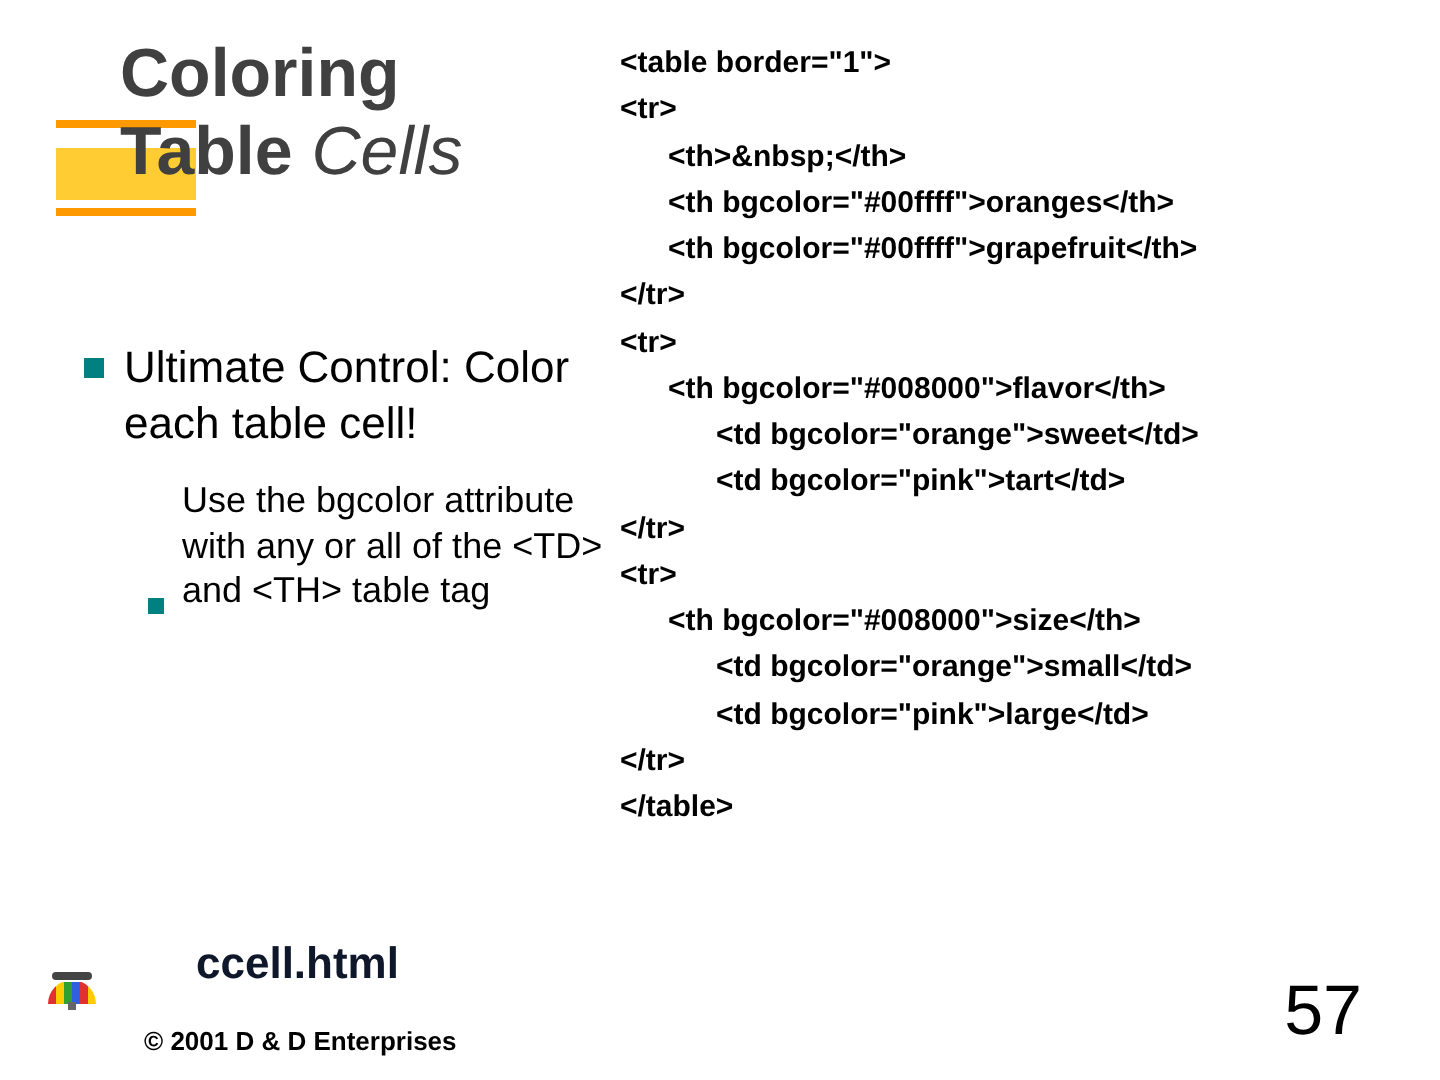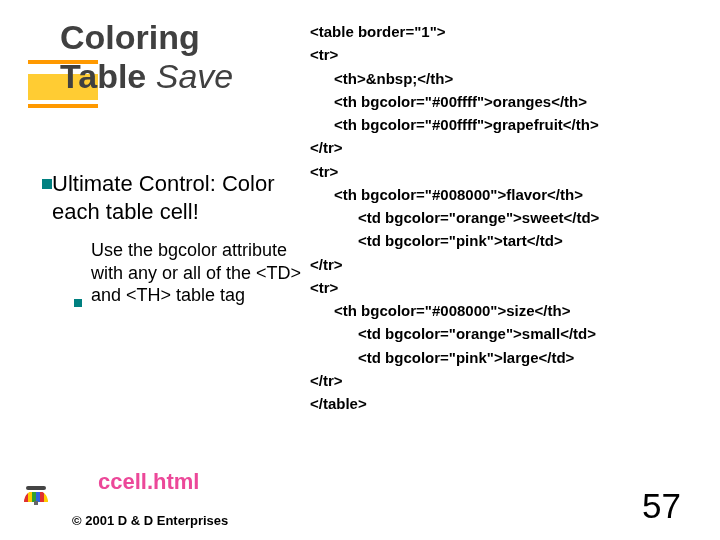--- a/index.html
+++ b/index.html
@@ -5,28 +5,28 @@
 html,body{margin:0;padding:0}
 body{width:720px;height:540px;background:#fff;font-family:Verdana,Geneva,sans-serif;color:#000;position:relative;overflow:hidden}
 .slide{position:absolute;inset:0}
 .deco{position:absolute;left:28px;top:60px;width:70px;height:56px}
 .deco .mid{position:absolute;left:0;top:14px;width:70px;height:26px;background:#ffcc33}
 .deco .top{position:absolute;left:0;top:0;width:70px;height:4px;background:#ff9900}
 .deco .bot{position:absolute;left:0;top:44px;width:70px;height:4px;background:#ff9900}
 .title{position:absolute;left:60px;top:18px;font-family:Verdana,Geneva,sans-serif;font-weight:bold;font-size:34px;line-height:1.15;color:#404040}
 .title .ital{font-style:italic;font-weight:normal}
 .leftcol{position:absolute;left:42px;top:170px;width:260px}
-.b1{display:flex;align-items:flex-start;}
+.b1{display:flex;align-items:flex-start;gap:10px}
 .sq{width:10px;height:10px;background:#008080;margin-top:9px;flex:0 0 auto}
 .sq.sm{width:8px;height:8px;margin-top:8px}
 .b1txt{font-size:22px;line-height:1.25}
 .b2{display:flex;align-items:flex-end;gap:9px;margin-left:32px;margin-top:14px}
 .b2txt{font-size:18px;line-height:1.25}
 .save{position:absolute;left:40px;top:435px;font-size:22px;line-height:1.3}
-.save .fname{color:#ec4899;font-weight:bold;margin-left:58px;display:inline-block;margin-top:4px}
+.save .fname{color:#0f172a;font-weight:bold;margin-left:58px;display:inline-block;margin-top:4px}
 .copy{position:absolute;left:72px;bottom:12px;font-size:13px;font-weight:bold}
 .logo{position:absolute;left:14px;bottom:12px;width:44px;height:38px}
 .cap{width:24px;height:12px;border-radius:12px 12px 0 0;position:absolute;left:10px;top:0;overflow:hidden}
 .cap span{display:inline-block;height:100%}
 .stem{position:absolute;left:20px;top:11px;width:4px;height:4px;background:#666}
 .prop{position:absolute;left:12px;top:-4px;width:20px;height:4px;background:#444;border-radius:2px}
 .code{position:absolute;left:310px;top:20px;width:400px;font-family:Verdana,Geneva,sans-serif;font-size:15px;line-height:1.55;font-weight:bold}
 .code .ind1{padding-left:24px}
 .code .ind2{padding-left:48px}
 .pagenum{position:absolute;right:39px;bottom:14px;font-size:35px}
@@ -37,21 +37,21 @@
 <div class="slide">
 
   <div class="deco">
     <div class="top"></div>
       <div class="mid"></div>
       <div class="bot"></div>
   </div>
 
   <div class="title">
     <span>Coloring</span><br>
-    <span>Table </span><span class="ital">Save</span>
+    <span>Table </span><span class="ital">Cells</span>
   </div>
 
   <div class="leftcol">
     <div class="b1">
       <div class="sq"></div>
       <div class="b1txt">Ultimate Control: Color each table cell!</div>
     </div>
     <div class="b2">
       <div class="sq sm"></div>
       <div class="b2txt">Use the bgcolor attribute with any or all of the &lt;TD&gt; and &lt;TH&gt; table tag</div>

